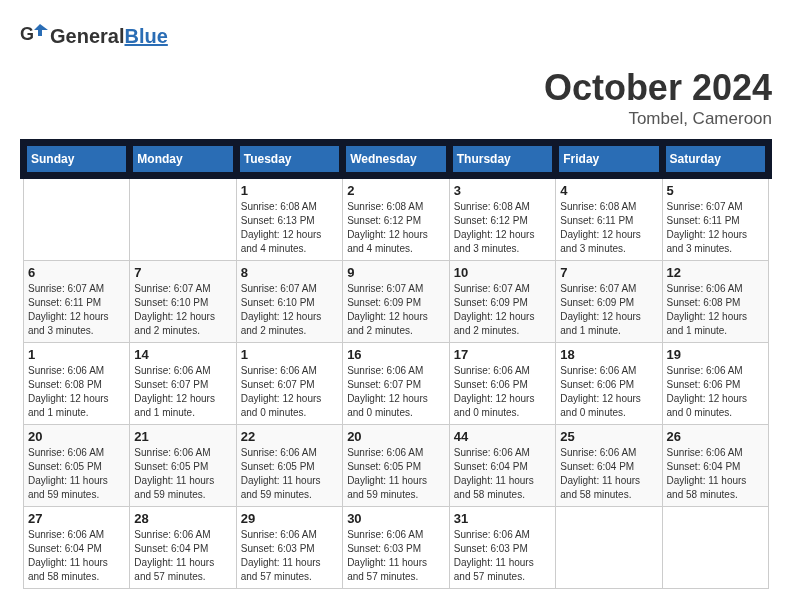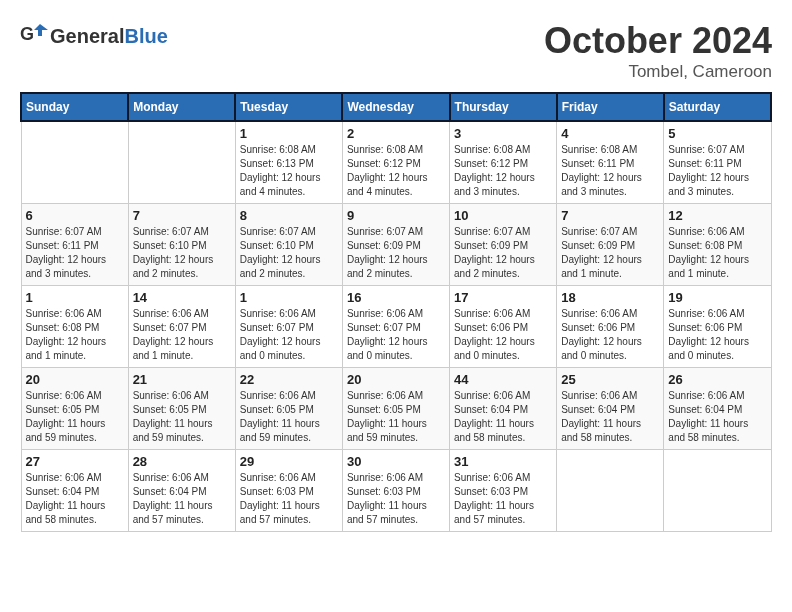--- a/index.html
+++ b/index.html
@@ -21,20 +21,21 @@
       flex-direction: column;
       align-items: flex-start;
     }
     .logo-line {
       display: flex;
       align-items: center;
       gap: 2px;
     }
     .title-block {
       text-align: right;
+      margin-top: 47px;
     }
     .title-block h1 {
       font-size: 36px;
       font-weight: bold;
       color: #333;
     }
     .title-block h2 {
       font-size: 17px;
       color: #555;
       font-weight: normal;
@@ -44,21 +45,21 @@
       border-collapse: collapse;
       font-size: 11px;
     }
     thead tr th {
       background: #2a6db5;
       color: #fff;
       padding: 6px 4px;
       text-align: left;
       font-size: 12px;
       font-weight: bold;
-      border: 2px solid #0f172a;
+      border: 7px solid #0f172a;
     }
     tbody tr td {
       border: 1px solid #ccc;
       padding: 4px 4px;
       vertical-align: top;
       min-height: 80px;
       width: 107px;
     }
     tbody tr:nth-child(even) td {
       background: #f9f9f9;
@@ -86,21 +87,21 @@
   <div class="logo">
     <div class="logo-line">
       <span>
         <svg width="28" height="28" viewBox="0 0 28 28">
           <text x="0" y="20" font-size="18" font-weight="bold" fill="#333">G</text>
           <polygon points="20,4 28,10 22,10 22,16 18,16 18,10 14,10" fill="#2a6db5"></polygon>
         </svg>
       </span>
       <div>
         <div style="font-size:20px;font-weight:bold;line-height:1.1;">
-          <span style="color:#333;">General</span><span style="color:#2a6db5;">Blue</span>
+          <span style="color:#333;">General</span><span style="color:#2a6db5;text-decoration:underline;">Blue</span>
         </div>
       </div>
     </div>
   </div>
   <div class="title-block">
     <h1>October 2024</h1>
     <h2>Tombel, Cameroon</h2>
   </div>
 </div>
 

